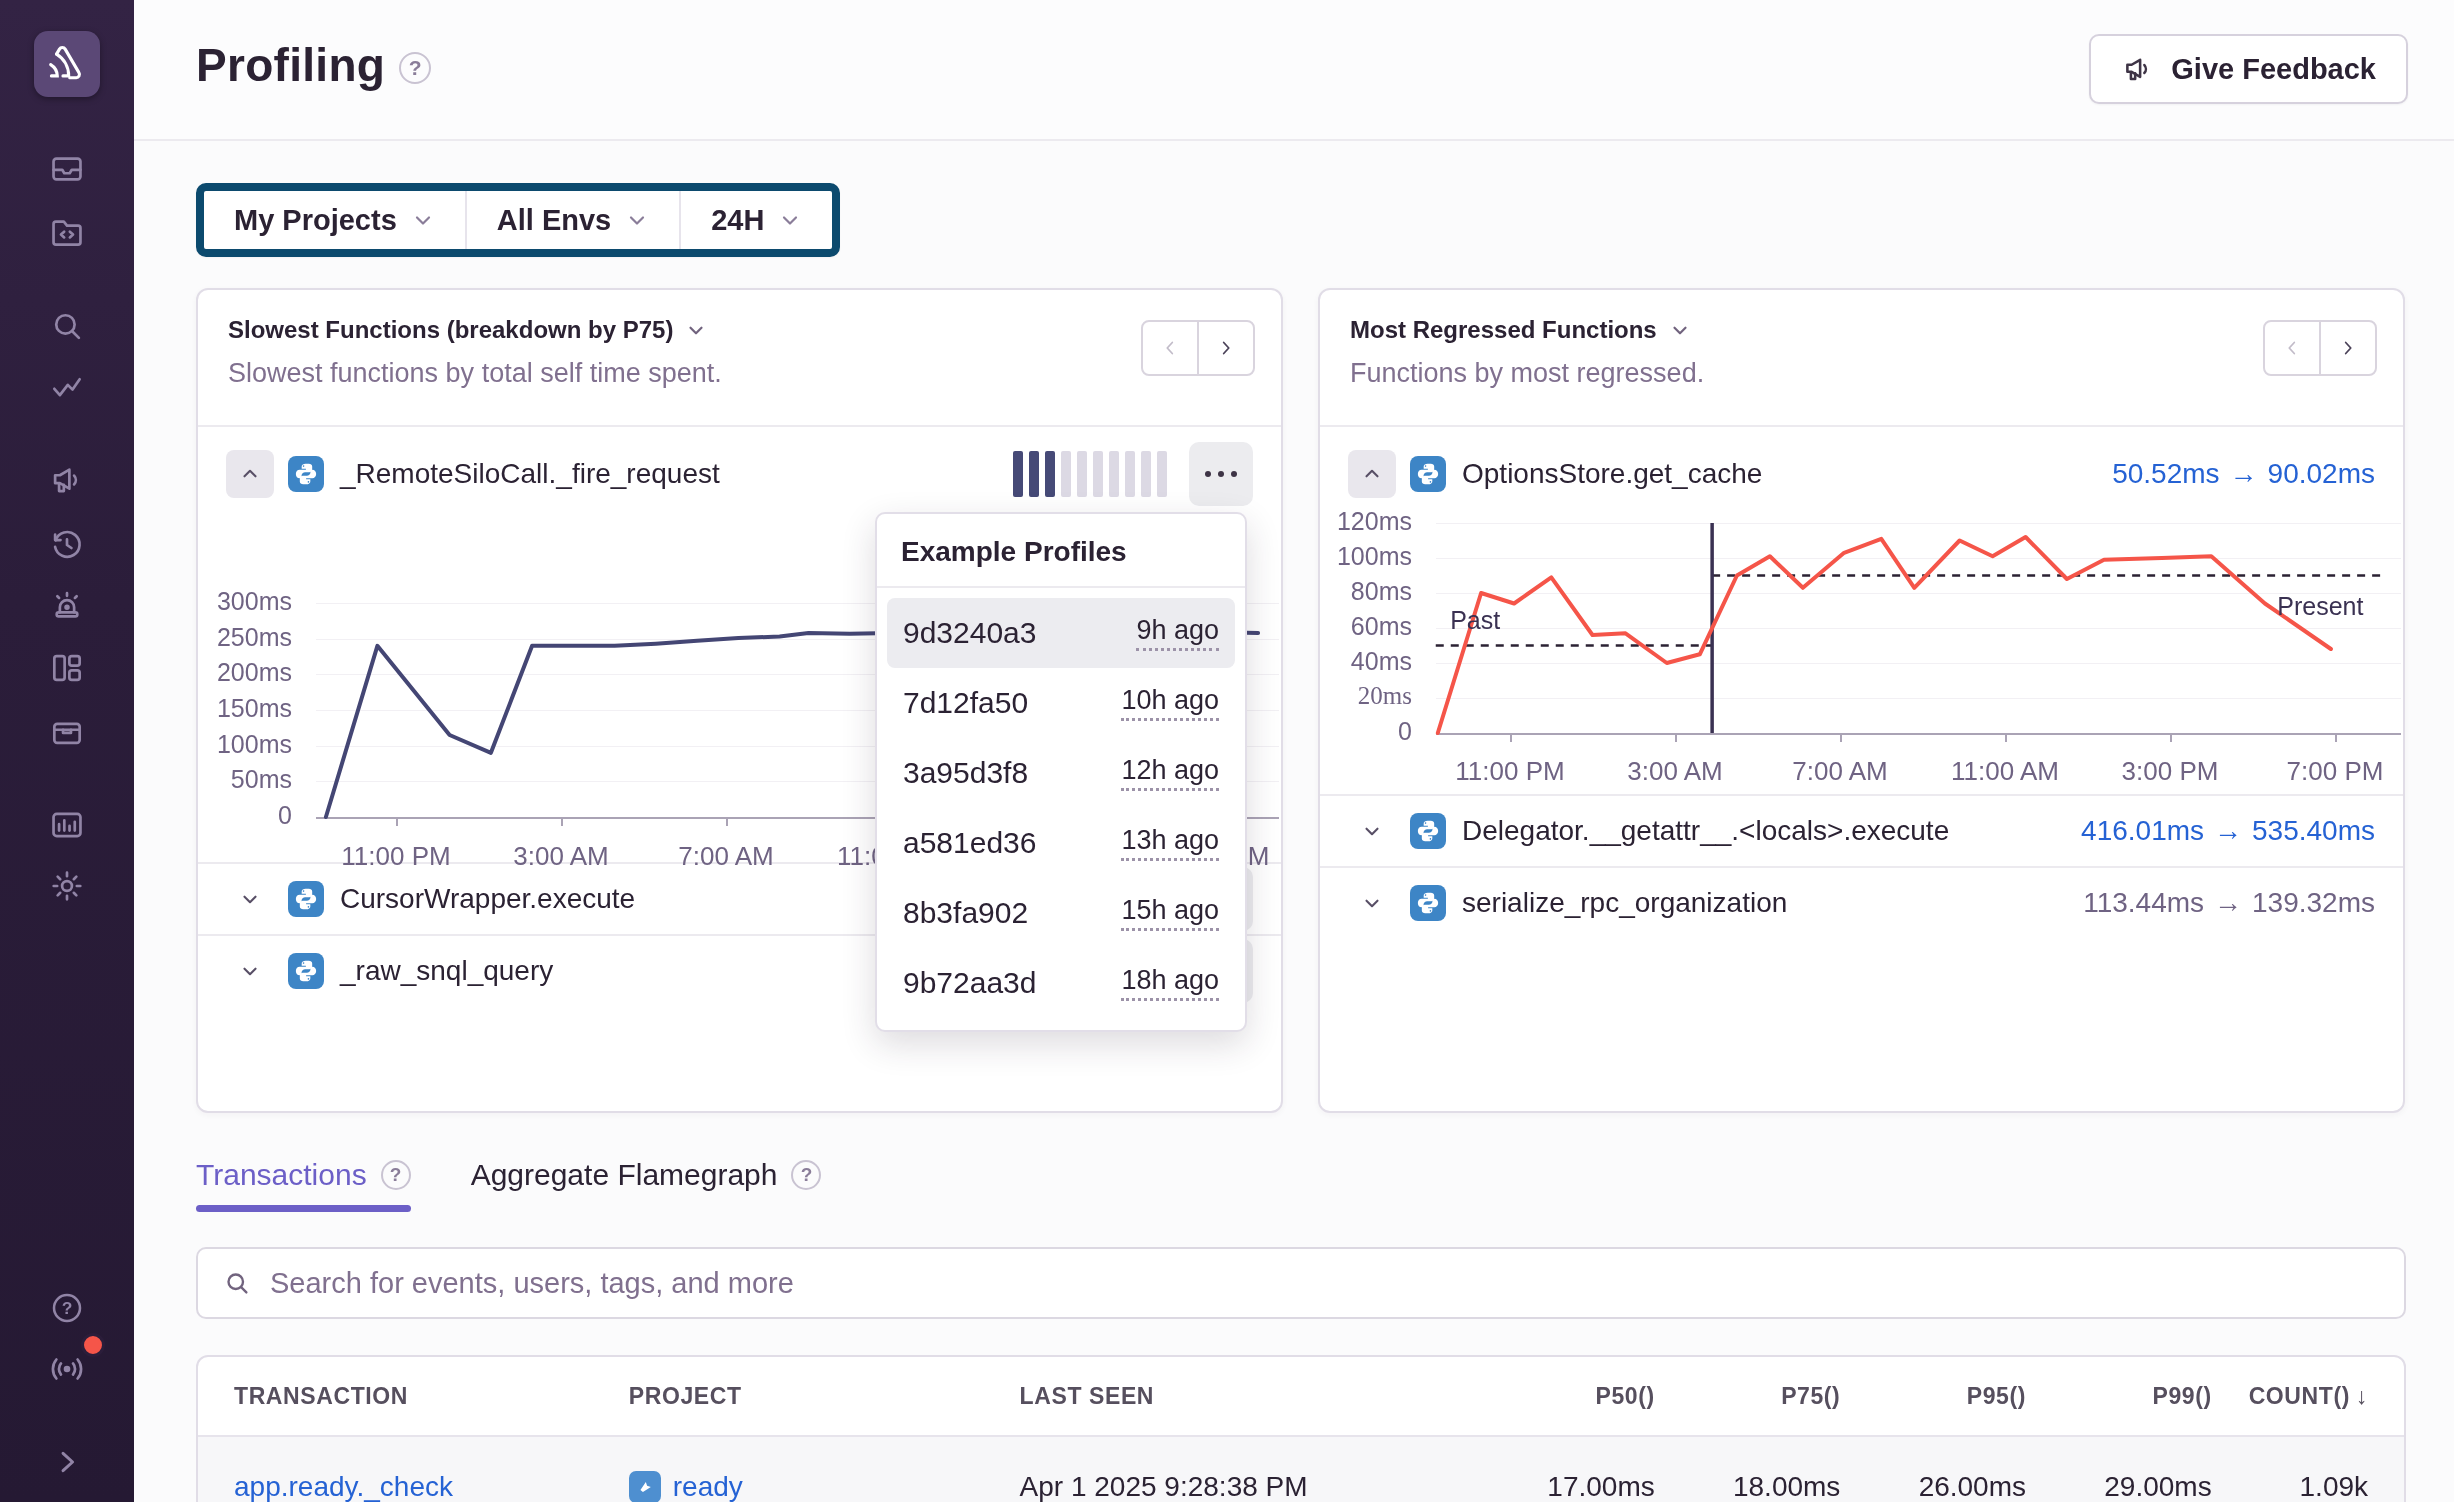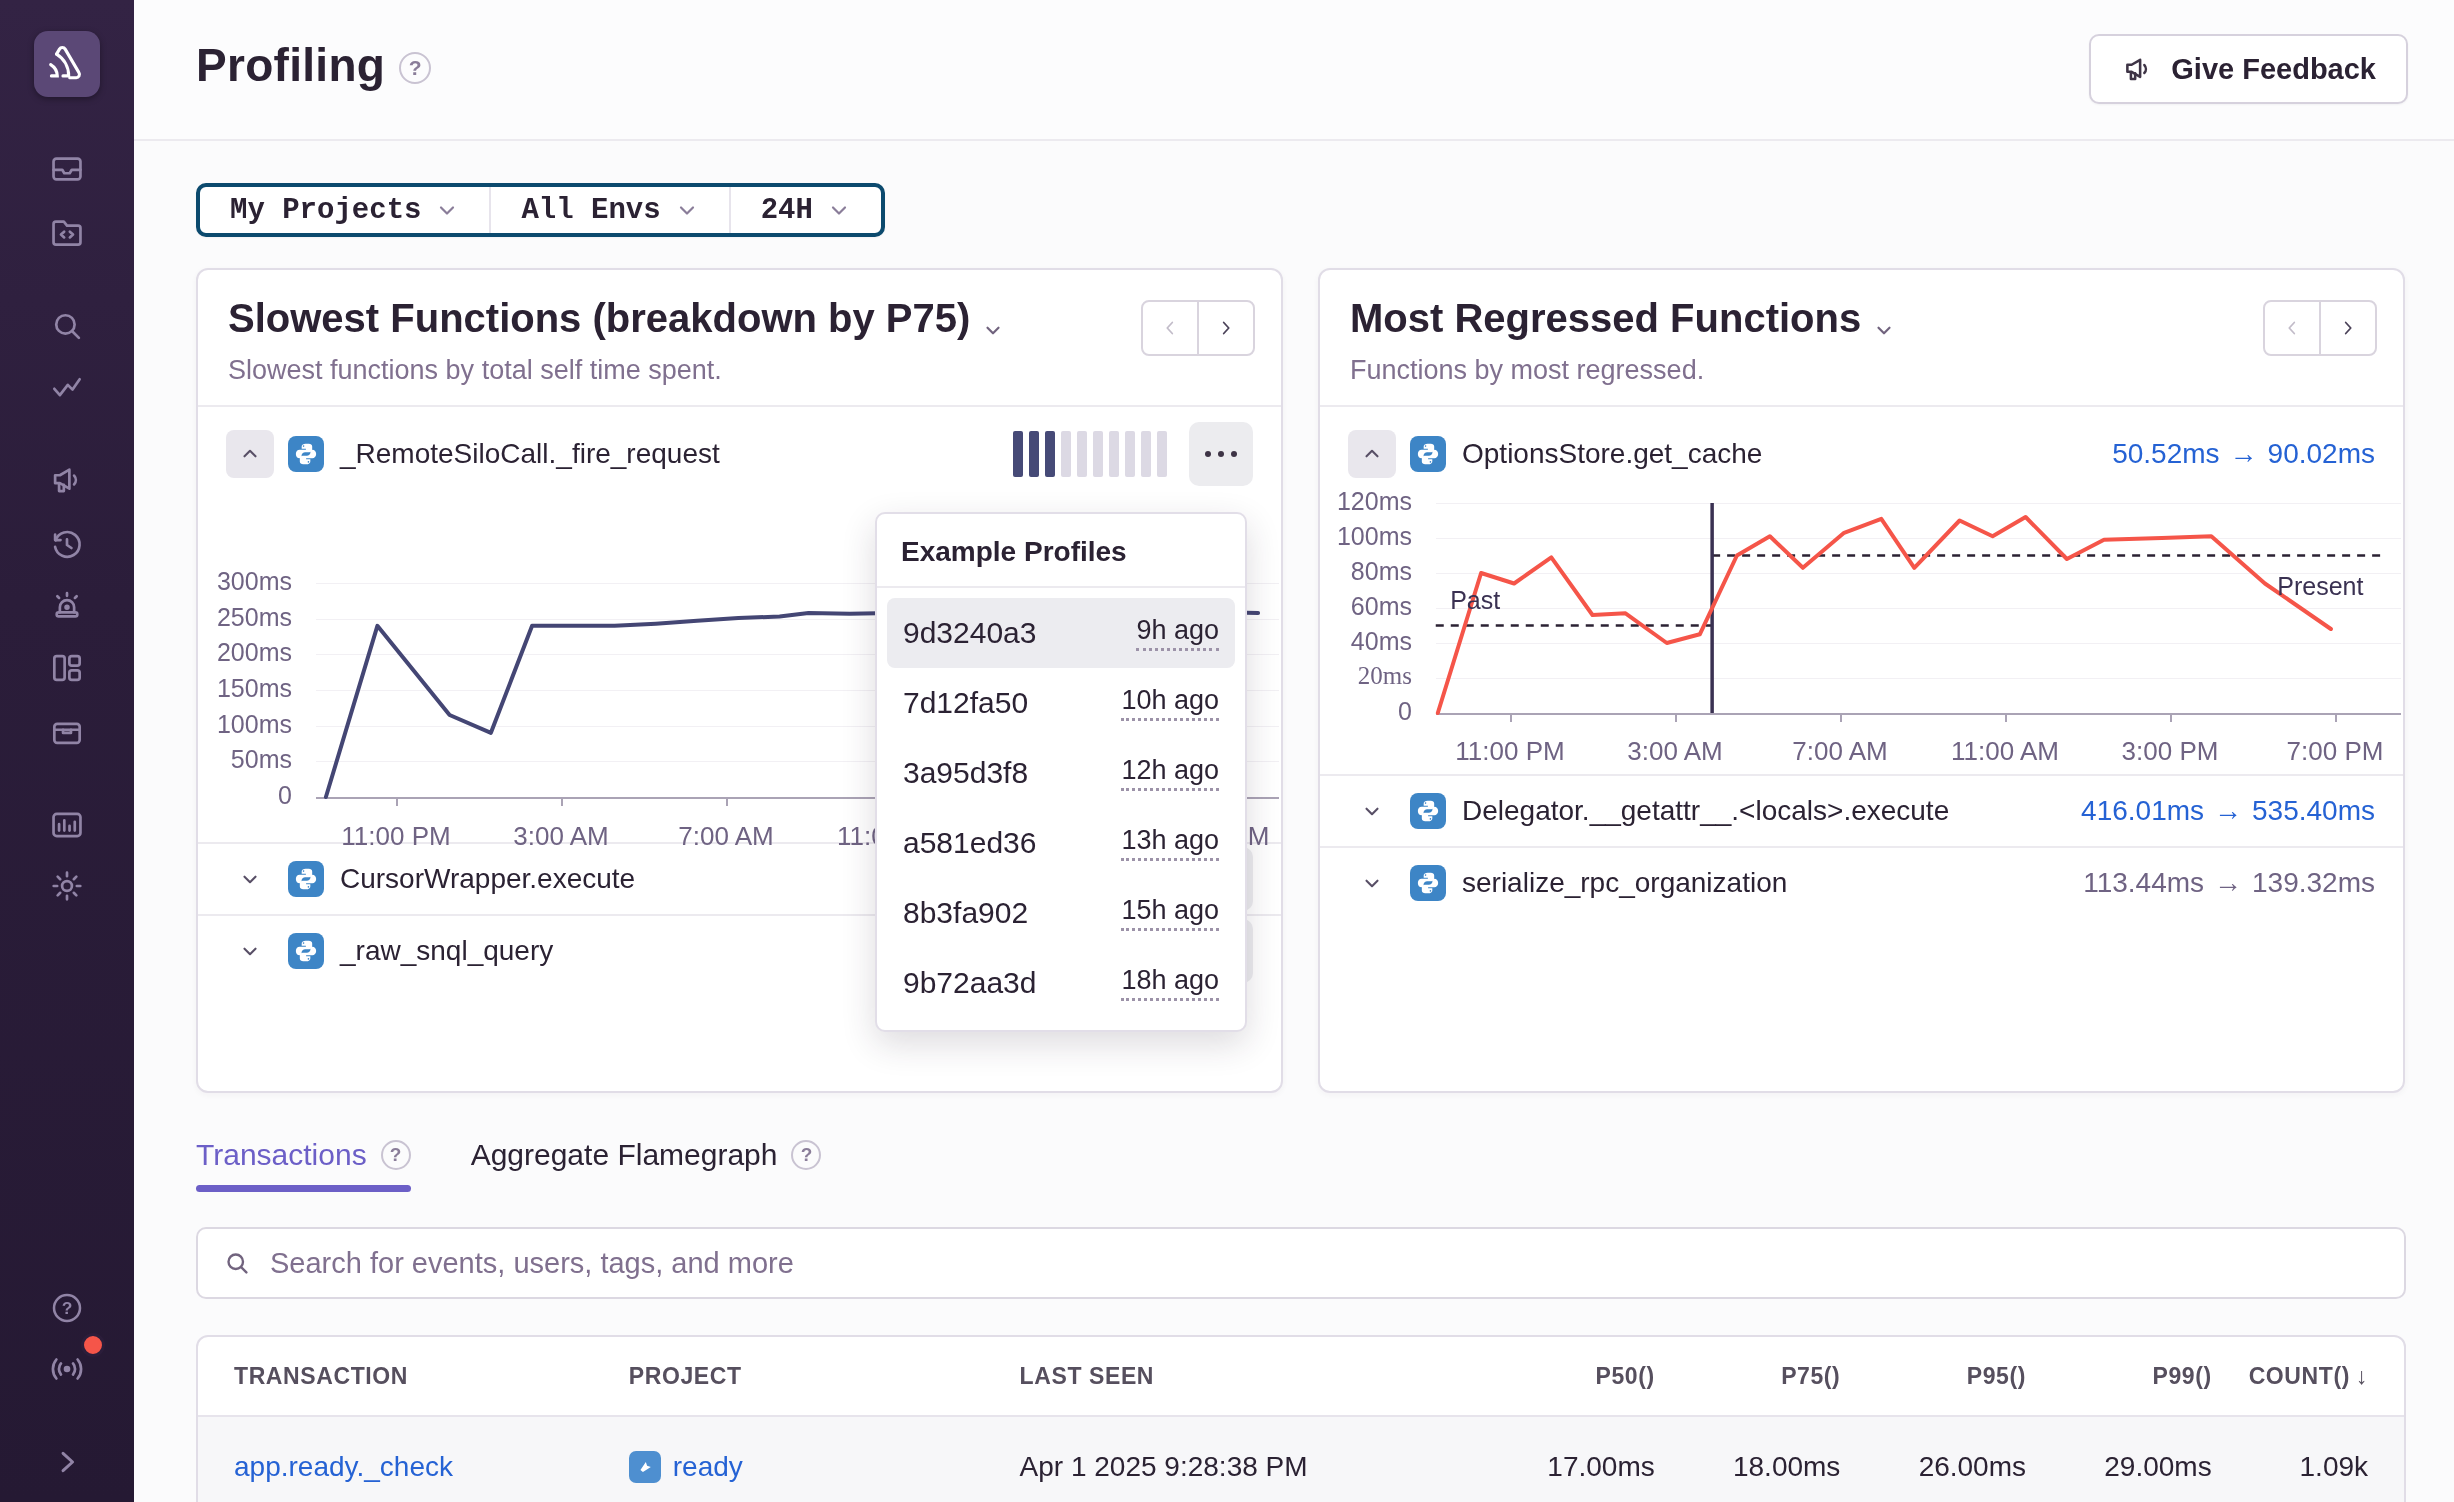--- a/index.html
+++ b/index.html
@@ -25,33 +25,33 @@
   .help-circ { display:inline-flex; width:32px; height:32px; border-radius:50%; border:2px solid #c9c3d2;
     color:#8a7d99; font-size:21px; font-weight:700; align-items:center; justify-content:center; vertical-align:6px; margin-left:14px; }
   .feedback-btn { position:absolute; right:46px; top:34px; height:70px; display:flex; align-items:center; gap:16px;
     background:#fff; border:2px solid #d6d1dd; border-radius:10px; padding:0 30px; font-size:29px; font-weight:700;
     color:#2b2233; cursor:pointer; box-shadow:0 1px 2px rgba(43,34,51,.05); }
   .feedback-btn svg { width:34px; height:34px; color:#3e3446; }
 
   .content { position:relative; padding:42px 48px 0 62px; }
 
   
-  .filterbar { display:inline-flex; align-items:center; height:54px; background:#fff; border:4px solid #0c4a6e;
-    border-radius:10px; box-shadow:0 1px 2px rgba(43,34,51,.04);font-family:Liberation Mono, monospace; }
+  .filterbar { display:inline-flex; align-items:center; height:74px; background:#fff; border:8px solid #0c4a6e;
+    border-radius:10px; box-shadow:0 1px 2px rgba(43,34,51,.04); }
   .filter-seg { display:flex; align-items:center; gap:14px; padding:0 30px; height:100%; font-size:29px; font-weight:700;
     color:#2b2233; cursor:pointer; }
   .filter-seg + .filter-seg { border-left:2px solid #e7e4ec; }
   .filter-seg svg { width:24px; height:24px; color:#8a7d99; }
 
   
   .cards { display:flex; gap:35px; margin-top:31px; }
   .card { width:1087px; height:825px; background:#fff; border:2px solid #e1dde7; border-radius:12px;
     box-shadow:0 2px 6px rgba(43,34,51,.04); display:flex; flex-direction:column; position:relative; }
   .card-head { position:relative; height:137px; border-bottom:2px solid #eceaef; padding:26px 30px 0 30px; flex:none; }
-  .card-title { font-size:40px; font-weight:700; display:flex; align-items:flex-end; gap:12px; cursor:pointer; }
+  .card-title { font-size:24px; font-weight:700; display:flex; align-items:center; gap:12px; cursor:pointer; }
   .card-title svg { width:22px; height:22px; color:#71637e; }
   .card-sub { margin-top:14px; font-size:27px; color:#80708f; }
   .pager { position:absolute; right:26px; top:30px; display:flex; }
   .pager button { width:58px; height:56px; background:#fff; border:2px solid #d9d4de; display:flex; align-items:center;
     justify-content:center; cursor:pointer; }
   .pager button:first-child { border-radius:8px 0 0 8px; }
   .pager button:last-child { border-radius:0 8px 8px 0; margin-left:-2px; }
   .pager svg { width:22px; height:22px; }
   .pg-prev { color:#c2bcc9; } .pg-next { color:#4a4158; }
 

